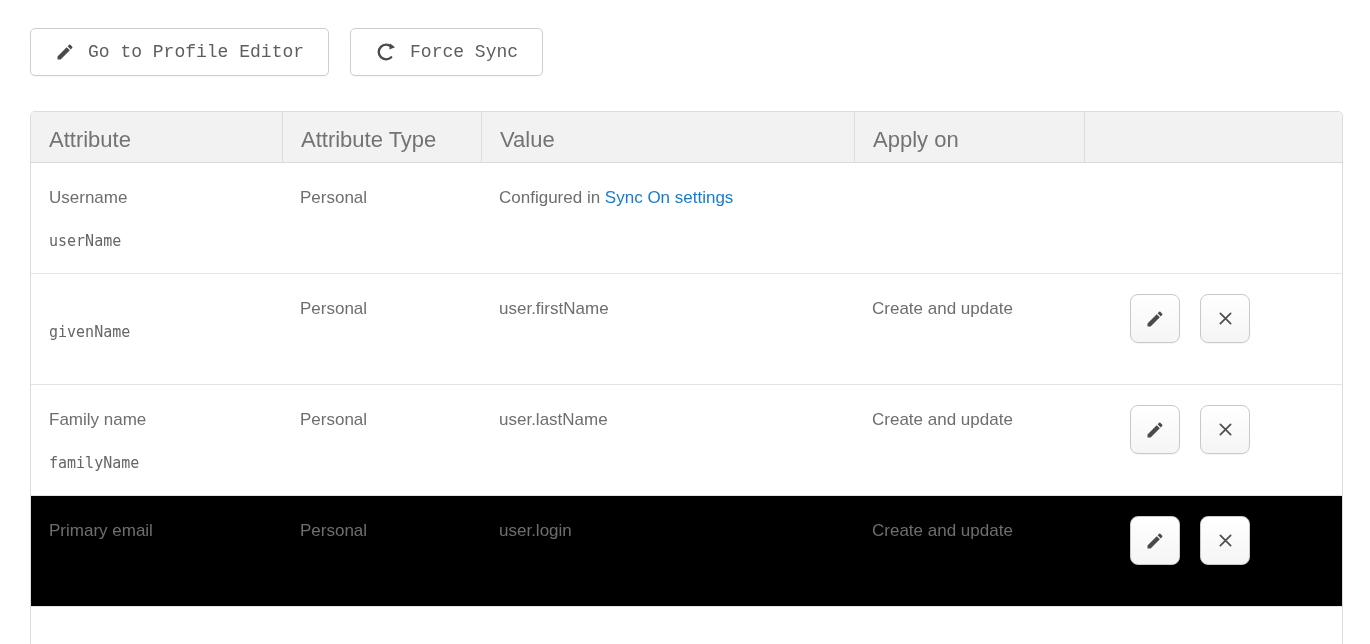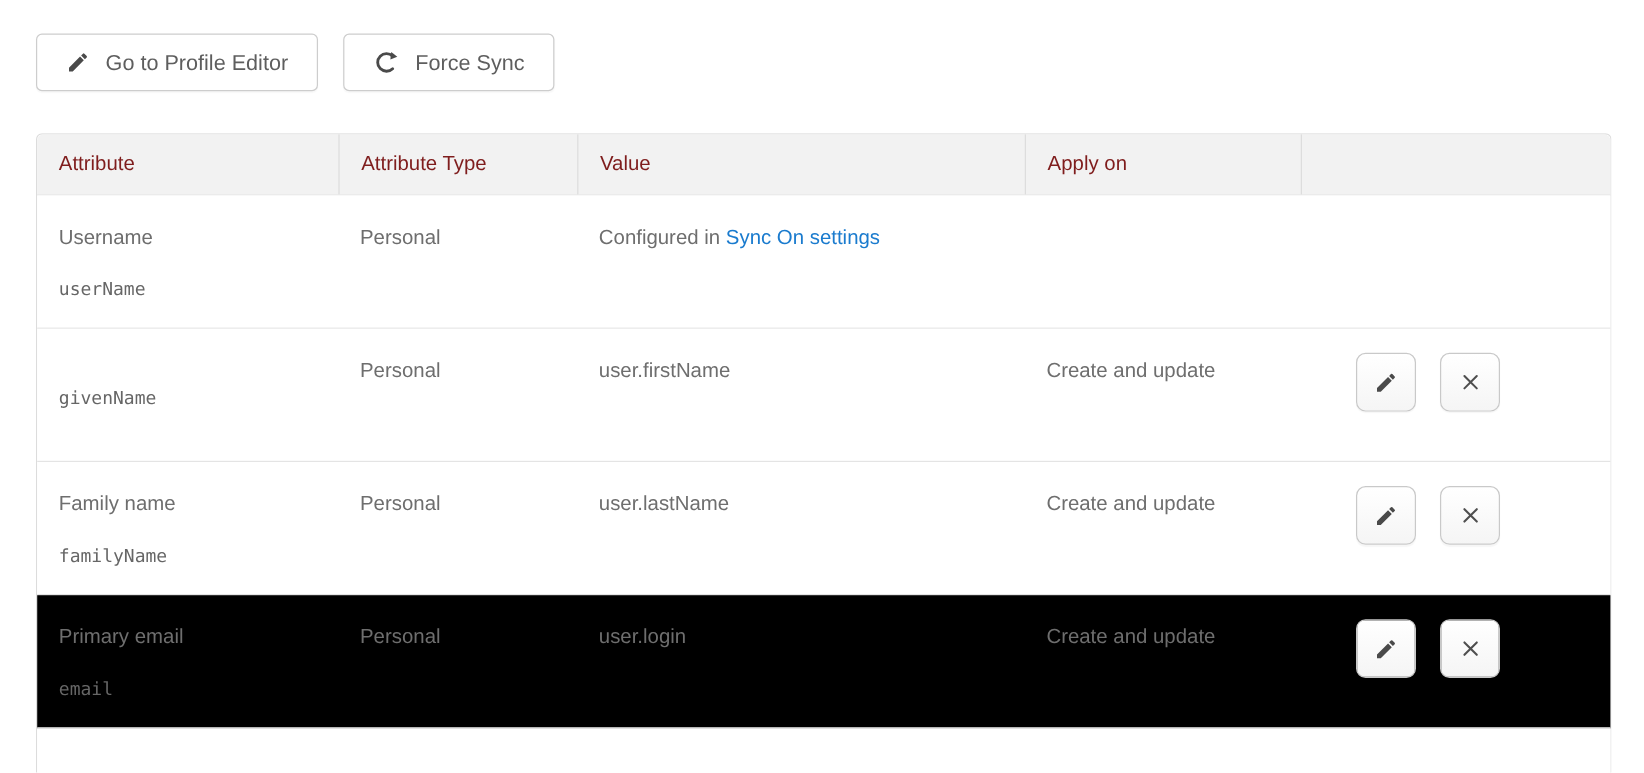--- a/index.html
+++ b/index.html
@@ -12,21 +12,21 @@
   }
   .page { padding: 28px 0 0 30px; }
 
   
   .toolbar { display: flex; gap: 21px; margin-bottom: 35px; }
   .tb-btn {
     display: inline-flex; align-items: center; gap: 13px;
     height: 48px; padding: 0 24px;
     background: #ffffff;
     border: 1px solid #cdcdcd; border-radius: 5px;
-    font-family: Liberation Sans, sans-serif;
+    font-family: Liberation Mono, monospace;
     font-size: 18px; color: #5e5e5e;
     cursor: pointer;
     box-shadow: 0 1px 1px rgba(0,0,0,0.03);
   }
   .tb-btn svg { display: block; }
 
   
   .table {
     width: 1313px;
     border: 1px solid #dcdcdc;
@@ -38,21 +38,21 @@
     display: grid;
     grid-template-columns: 251px 199px 373px 230px 1fr;
   }
   .thead {
     background: #f2f2f2;
     border-bottom: 1px solid #d9d9d9;
     border-radius: 5px 5px 0 0;
     height: 51px;
   }
   .th {
-    font-size: 17px; color: #7f1d1d;
+    font-size: 22px; color: #737373;
     padding: 15px 18px 0 18px;
     border-left: 1px solid #dddddd;
     overflow: hidden; white-space: nowrap;
   }
   .th:first-child { border-left: none; }
 
   .row {
     height: 111px;
     border-bottom: 1px solid #e4e4e4;
     background: #ffffff;
@@ -176,21 +176,20 @@
               <path d="M5.5 5.5 L18.5 18.5 M18.5 5.5 L5.5 18.5" stroke="#4f4f4f" stroke-width="2.2" stroke-linecap="round"></path>
             </svg>
           </span>
         </button>
       </div>
     </div>
 
     <div class="row grid highlight">
       <div class="td">
         <div class="attr-label">Primary email</div>
-        <div class="attr-var">email</div>
       </div>
       <div class="td">Personal</div>
       <div class="td">user.login</div>
       <div class="td">Create and update</div>
       <div class="td actions">
         <button class="icon-btn">
           <span>
             <svg width="20" height="20" viewBox="0 0 24 24" fill="#4a4a4a">
               <path d="M3 17.25V21h3.75L17.81 9.94l-3.75-3.75L3 17.25zM20.71 7.04c.39-.39.39-1.02 0-1.41l-2.34-2.34a.9959.9959 0 0 0-1.41 0l-1.83 1.83 3.75 3.75 1.83-1.83z"></path>
             </svg>

